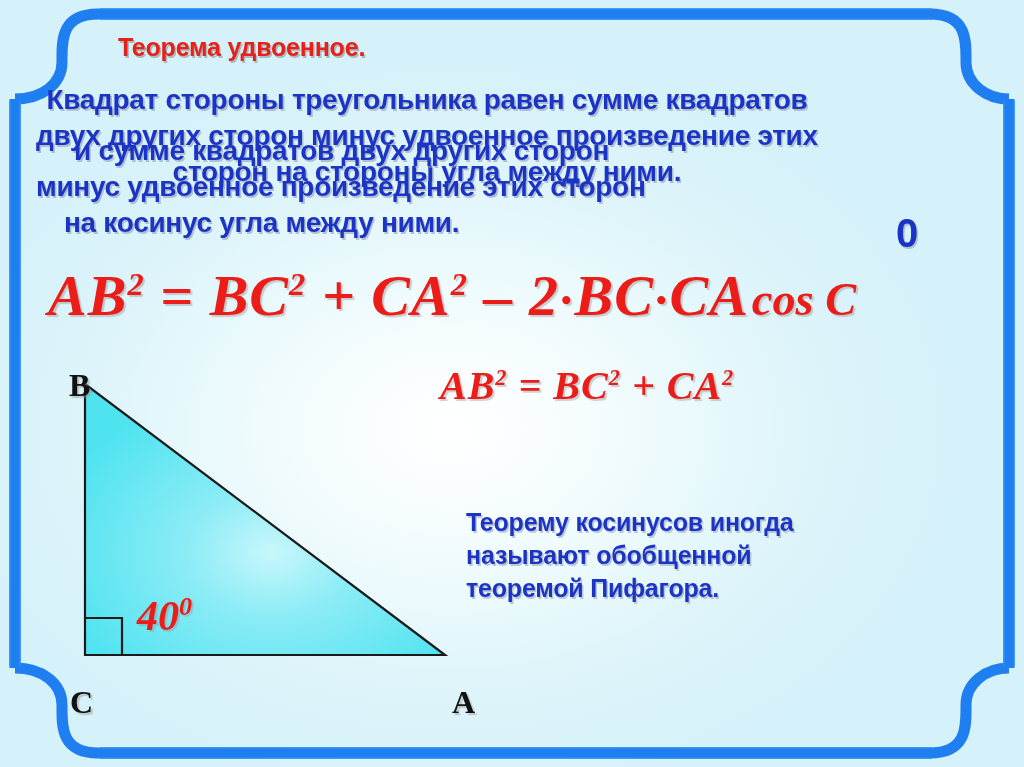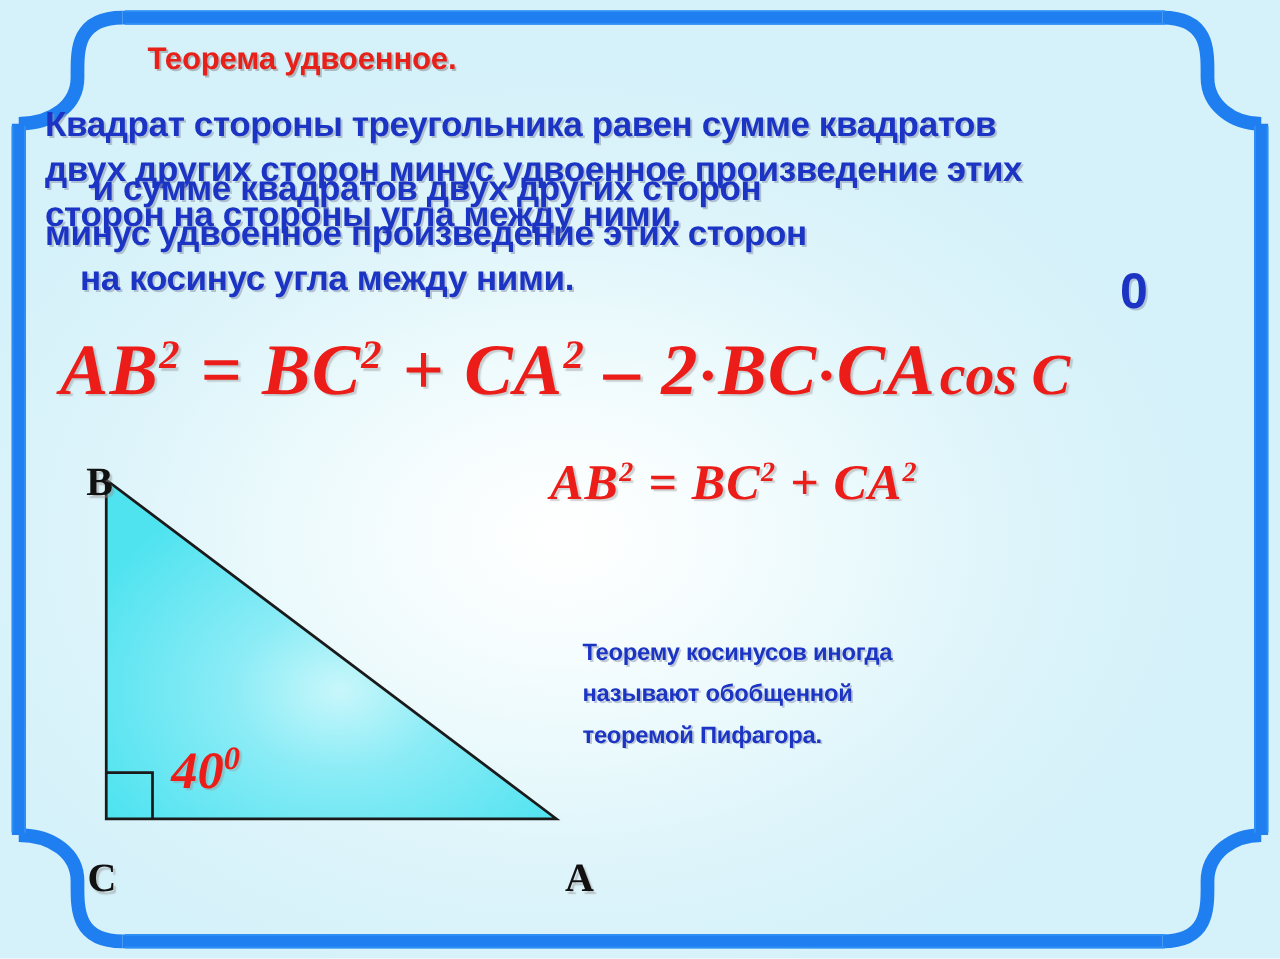--- a/index.html
+++ b/index.html
@@ -48,21 +48,21 @@
   .stmt {
     position: absolute;
     color: #1b34c4;
     font-weight: bold;
     font-size: 28px;
     line-height: 36px;
     letter-spacing: -0.3px;
     text-shadow: 1.6px 1.6px 0 rgba(140,150,175,0.55);
     white-space: nowrap;
   }
-  .stmt-a { left: 36px;  top: 82px;  }
+  .stmt-a { left: 36px;  top: 82px; text-align: center;  }
   .stmt-b { left: 36px;  top: 133px; }
 
   .stmt .ln { display: block; }
   .stmt-b .ln.i1 { padding-left: 38px; }
   .stmt-b .ln.i2 { padding-left: 28px; }
 
   .zero-badge {
     position: absolute;
     left: 896px;
     top: 211px;
@@ -144,21 +144,21 @@
   }
   .angle90 sup { font-size: 0.62em; vertical-align: super; }
 
   
   .note {
     position: absolute;
     left: 466px;
     top: 506px;
     color: #1b34c4;
     font-weight: bold;
-    font-size: 19px;
+    font-size: 25px;
     line-height: 33px;
     letter-spacing: -0.2px;
     text-shadow: 1.5px 1.5px 0 rgba(140,150,175,0.5);
     white-space: nowrap;
   }
   .note .ln { display: block; }
 </style>
 </head>
 <body>
 

